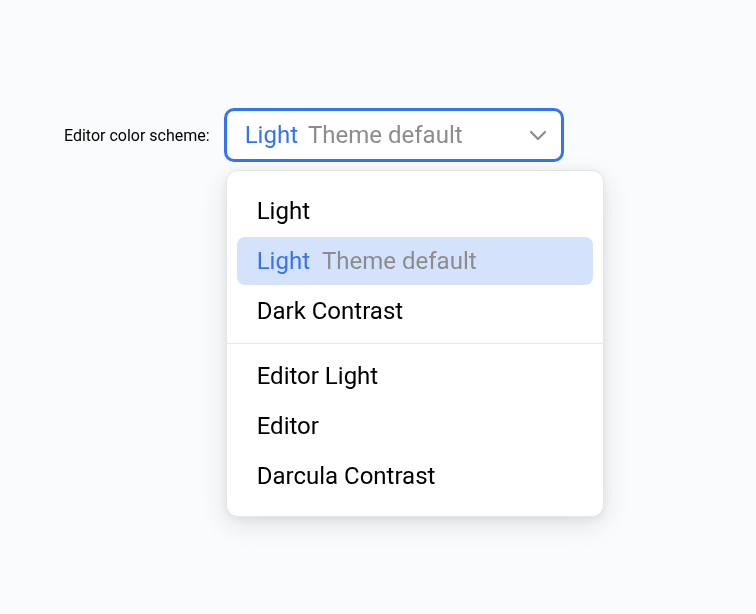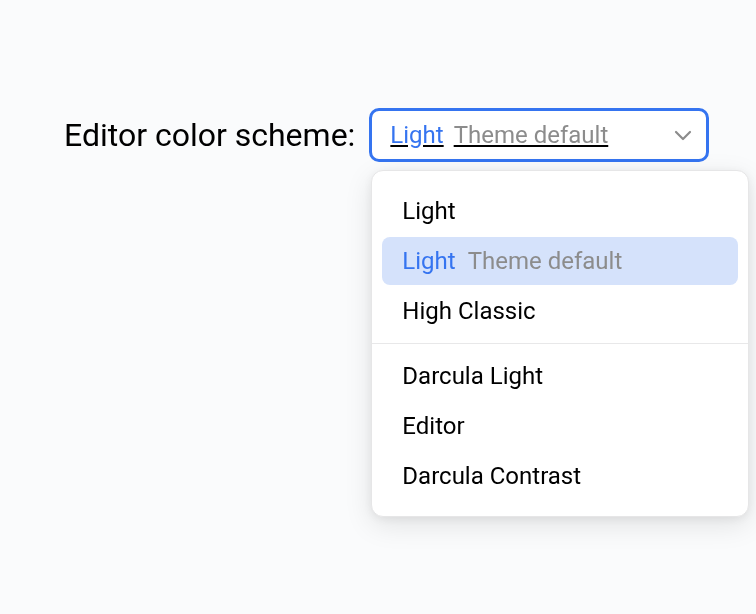--- a/index.html
+++ b/index.html
@@ -19,26 +19,25 @@
     .setting-row {
       display: flex;
       align-items: center;
       gap: 14px;
       position: absolute;
       top: 108px;
       left: 64px;
     }
     .setting-label {
       color: #000;
-      font-size: 32px;
+      font-size: 16px;
       white-space: nowrap;
     }
     .dropdown-wrapper {
       position: relative;
-      text-decoration: underline;
     }
     .dropdown-button {
       display: flex;
       align-items: center;
       justify-content: space-between;
       height: 54px;
       padding: 0 14px 0 18px;
       border: 3px solid #3574f0;
       border-radius: 10px;
       background: #fff;
@@ -128,27 +127,27 @@
 
     <div class="dropdown-menu">
       <div class="menu-item">
         <span class="item-name">Light</span>
       </div>
       <div class="menu-item selected">
         <span class="item-name">Light</span>
         <span class="item-hint">Theme default</span>
       </div>
       <div class="menu-item">
-        <span class="item-name">High Classic</span>
+        <span class="item-name">Dark Contrast</span>
       </div>
 
       <div class="menu-divider"></div>
 
       <div class="menu-item">
-        <span class="item-name">Darcula Light</span>
+        <span class="item-name">Editor Light</span>
       </div>
       <div class="menu-item">
         <span class="item-name">Editor</span>
       </div>
       <div class="menu-item">
         <span class="item-name">Darcula Contrast</span>
       </div>
     </div>
   </div>
 </div>

